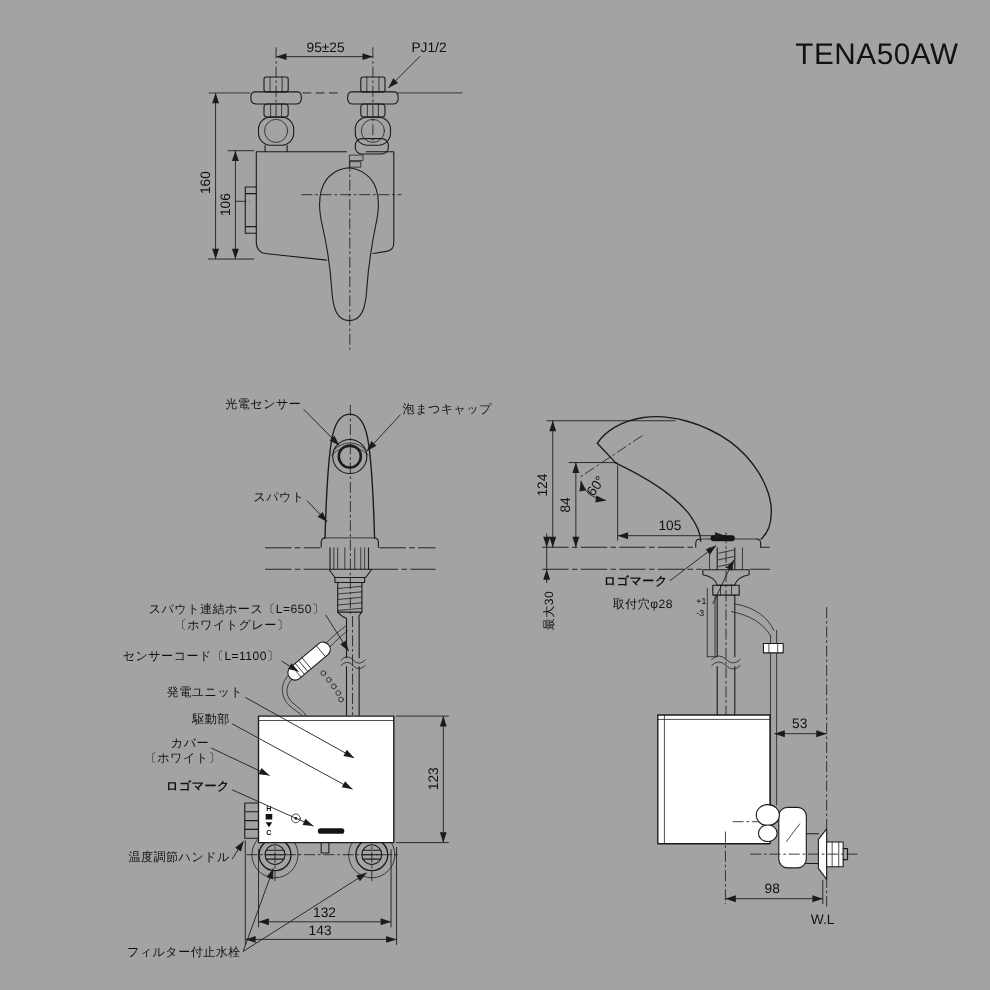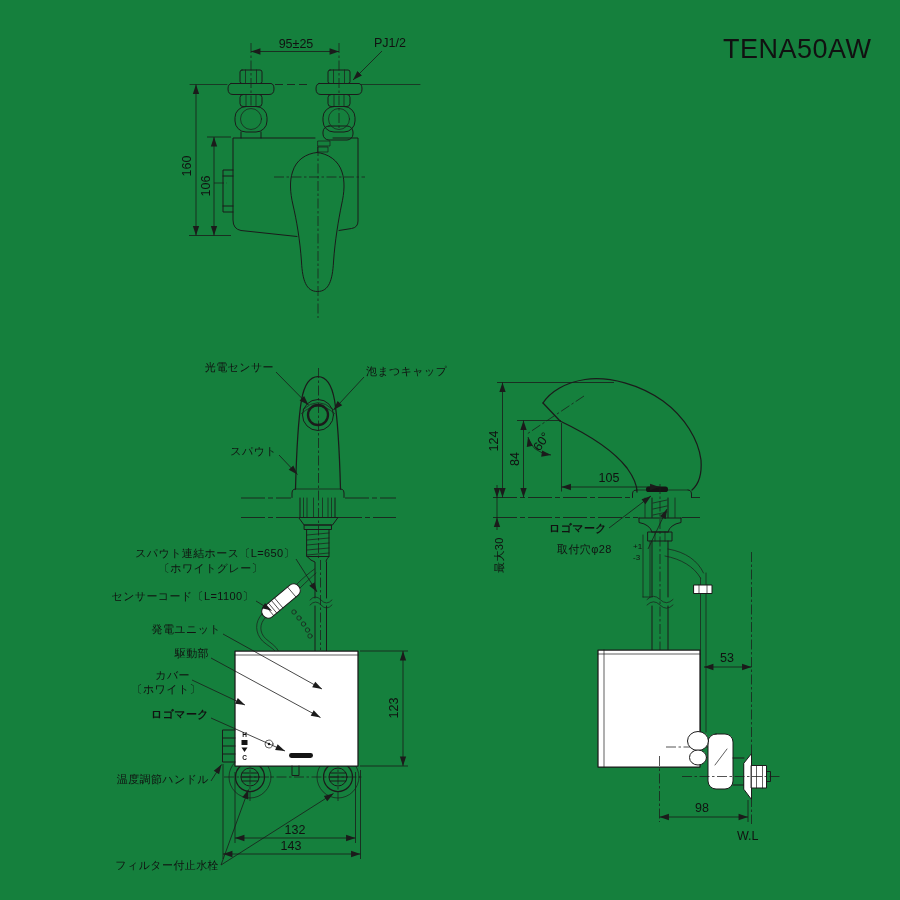--- a/index.html
+++ b/index.html
@@ -1,16 +1,16 @@
 <!DOCTYPE html>
 <html><head>
 <meta charset="utf-8">
 <style>
   html,body{margin:0;padding:0;background:#fff;}
-  #stage{position:relative;width:900px;height:900px;background:#15803d;overflow:hidden;}
+  #stage{position:relative;width:900px;height:900px;background:#a3a3a3;overflow:hidden;}
   svg{font-family:"Liberation Sans","DejaVu Sans",sans-serif;}
   .ln{fill:none;stroke:#1b1b1b;stroke-width:1;stroke-linecap:round;stroke-linejoin:round;}
   .thin{stroke-width:.7;}
   .thk{stroke-width:2.3;}
   .med{stroke-width:1.25;}
   .wf{fill:#fff;}
   .cl{fill:none;stroke:#1b1b1b;stroke-width:.75;stroke-dasharray:10 2.5 2.5 2.5;}
   .ctr{fill:none;stroke:#1b1b1b;stroke-width:.85;stroke-dasharray:24 3 5 3;}
   .dsh{fill:none;stroke:#1b1b1b;stroke-width:.85;stroke-dasharray:8 4;}
   .dim{fill:none;stroke:#1b1b1b;stroke-width:.8;}

